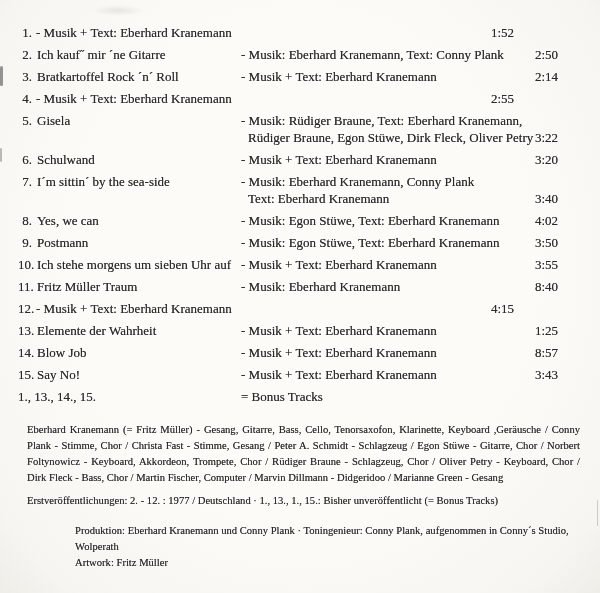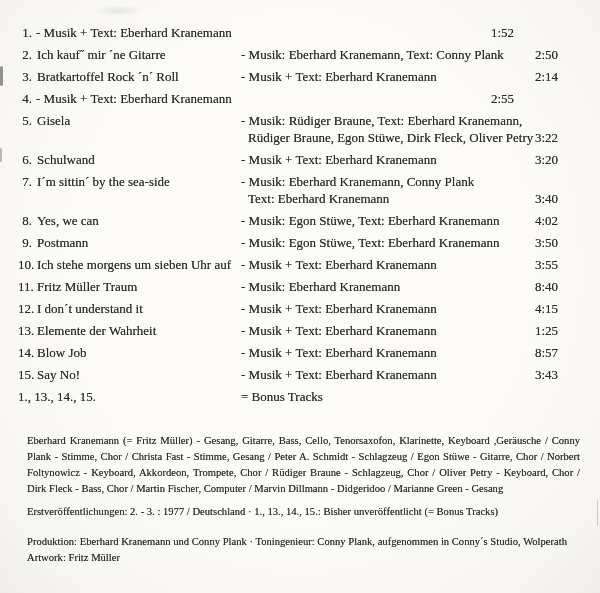--- a/index.html
+++ b/index.html
@@ -27,27 +27,27 @@
     line-height:17px;
   }
   .tnum   { text-align:right; white-space:nowrap; }
   .ttitle { padding-left:5px; white-space:nowrap; }
   .tcred  { padding-left:4px; }
   .cline  { white-space:nowrap; }
   .cline.indent { padding-left:7px; }
   .ttime  { text-align:right; align-self:end; white-space:nowrap; }
   
   .notes {
-    position:absolute; left:27px; top:433px; width:553px;
+    position:absolute; left:27px; top:422px; width:553px;
     font-size:10.6px; line-height:16px;
   }
   .jline { text-align:justify; text-align-last:justify; }
   .jline.last { text-align-last:left; }
   .release { margin-top:7px; }
-  .production { margin-top:14px; }
+  .production { margin-top:14px;margin-left:48px; }
   
   .artifact { position:absolute; pointer-events:none; }
   .a1 { left:0; top:66px;  width:2.5px; height:20px; background:rgba(45,45,45,.5); border-radius:2px; }
   .a2 { left:0; top:148px; width:1.5px; height:14px; background:rgba(70,70,70,.35); border-radius:2px; }
   .a3 { right:2px; top:500px; width:1.5px; height:26px; background:rgba(90,90,90,.28); border-radius:2px; }
   .smudge {
     position:absolute; left:92px; top:5px; width:52px; height:11px;
     background:radial-gradient(ellipse, rgba(140,140,140,.18), rgba(140,140,140,0) 70%);
     pointer-events:none;
   }
@@ -156,21 +156,20 @@
     <div class="tnum">11.</div>
     <div class="ttitle">Fritz Müller Traum</div>
     <div class="tcred">
           <div class="cline">- Musik: Eberhard Kranemann</div>
         </div>
     <div class="ttime">8:40</div>
   </div>
 
   <div class="trow">
     <div class="tnum">12.</div>
-    <div class="ttitle">I don´t understand it</div>
     <div class="tcred">
           <div class="cline">- Musik + Text: Eberhard Kranemann</div>
         </div>
     <div class="ttime">4:15</div>
   </div>
 
   <div class="trow">
     <div class="tnum">13.</div>
     <div class="ttitle">Elemente der Wahrheit</div>
     <div class="tcred">
@@ -207,19 +206,19 @@
   </div>
 </div>
 
   <div class="notes">
     <div id="personnel">
         <div class="jline">Eberhard Kranemann (= Fritz Müller) - Gesang, Gitarre, Bass, Cello, Tenorsaxofon, Klarinette, Keyboard ,Geräusche / Conny</div>
         <div class="jline">Plank - Stimme, Chor / Christa Fast - Stimme, Gesang / Peter A. Schmidt - Schlagzeug / Egon Stüwe - Gitarre, Chor / Norbert</div>
         <div class="jline">Foltynowicz - Keyboard, Akkordeon, Trompete, Chor / Rüdiger Braune - Schlagzeug, Chor / Oliver Petry - Keyboard, Chor /</div>
         <div class="jline last">Dirk Fleck - Bass, Chor / Martin Fischer, Computer / Marvin Dillmann - Didgeridoo / Marianne Green - Gesang</div>
       </div>
-    <div class="release">Erstveröffentlichungen: 2. - 3. : 1977 / Deutschland · 1., 13., 14., 15.: Bisher unveröffentlicht (= Bonus Tracks)</div>
+    <div class="release">Erstveröffentlichungen: 2. - 12. : 1977 / Deutschland · 1., 13., 1., 15.: Bisher unveröffentlicht (= Bonus Tracks)</div>
     <div id="production" class="production">
         <div class="">Produktion: Eberhard Kranemann und Conny Plank · Toningenieur: Conny Plank, aufgenommen in Conny´s Studio, Wolperath</div>
         <div class="">Artwork: Fritz Müller</div>
       </div>
   </div>
 </div>
 
 </body></html>

